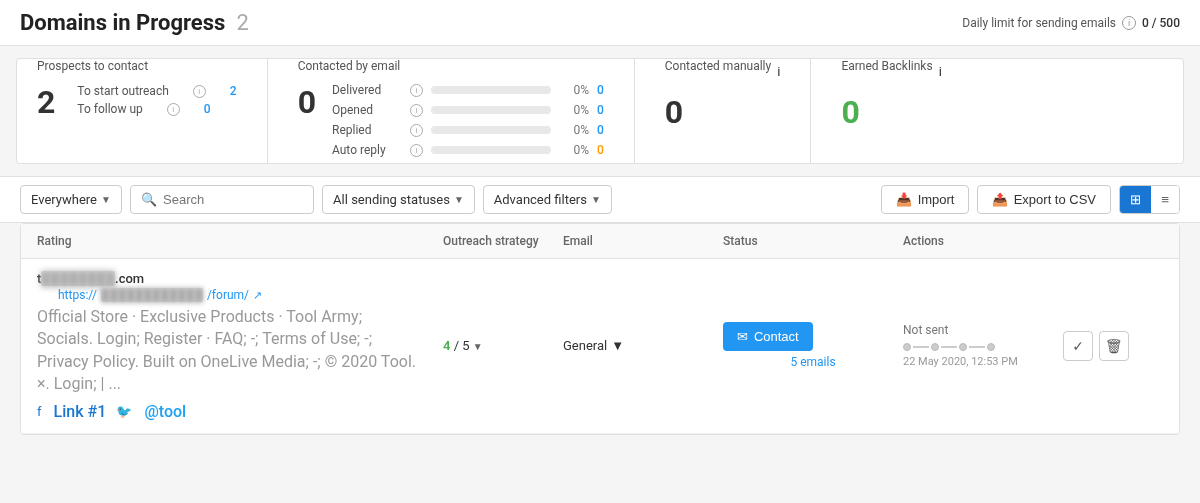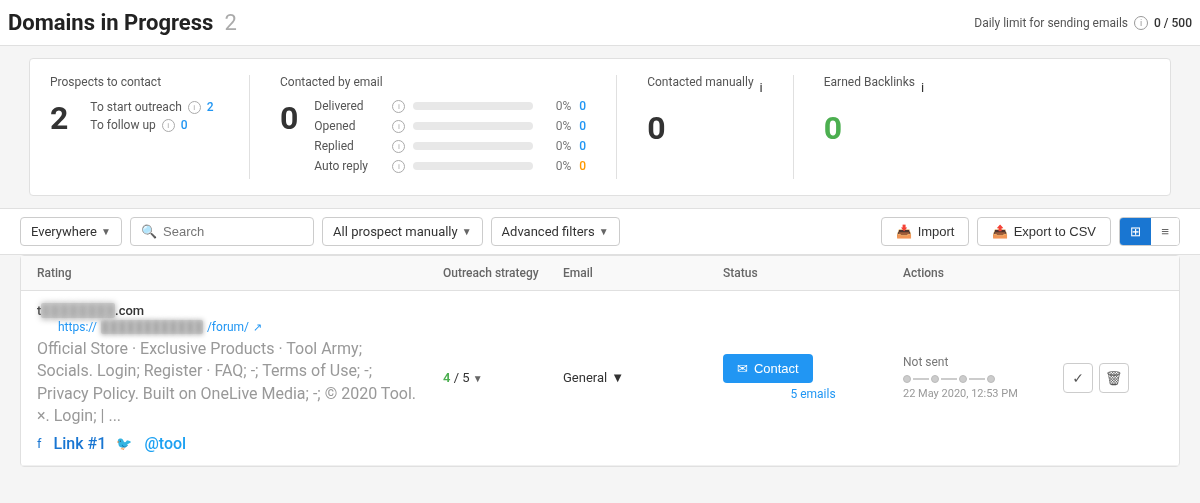--- a/index.html
+++ b/index.html
@@ -1,36 +1,36 @@
 <!DOCTYPE html>
 <html><head>
   <meta charset="utf-8">
   <style>
     * { box-sizing: border-box; margin: 0; padding: 0; }
     body { font-family: -apple-system, BlinkMacSystemFont, 'Segoe UI', Roboto, sans-serif; font-size: 13px; color: #333; background: #f5f5f5; }
 
     .top-bar {
       display: flex; align-items: center; justify-content: space-between;
-      padding: 10px 8px; background: #fff; border-bottom: 1px solid #e0e0e0;
+      padding: 10px 20px; background: #fff; border-bottom: 1px solid #e0e0e0;
     }
     .daily-limit { display: flex; align-items: center; gap: 6px; font-size: 12px; color: #555; }
     .daily-limit .info-icon { display: inline-flex; align-items: center; justify-content: center; width: 14px; height: 14px; border-radius: 50%; border: 1px solid #999; font-size: 9px; color: #999; cursor: pointer; }
     .daily-limit .limit-val { color: #333; font-weight: 500; }
 
     .stats-panel {
-      background: #fff; margin: 12px 29px; border: 1px solid #e0e0e0; border-radius: 4px;
-      display: flex; padding: 16px 20px; gap: 0;
+      background: #fff; margin: 12px 16px; border: 1px solid #e0e0e0; border-radius: 4px;
+      display: flex; padding: 0 20px; gap: 0;
     }
     .stats-section { padding-right: 30px; border-right: 1px solid #e0e0e0; margin-right: 30px; }
     .stats-section:last-child { border-right: none; margin-right: 0; }
     .stats-section-title { font-size: 12px; color: #555; margin-bottom: 10px; }
     .prospects-section { min-width: 200px; }
     .prospects-big-num { font-size: 32px; font-weight: 700; color: #333; display: inline-block; margin-right: 10px; vertical-align: middle; }
     .prospects-rows { display: inline-block; vertical-align: middle; }
-    .prospect-row { display: flex; align-items: center; gap: 6px; margin-bottom: 4px; font-size: 12px; color: #555; }
+    .prospect-row { display: flex; align-items: center; gap: 24px; margin-bottom: 4px; font-size: 12px; color: #555; }
     .prospect-row .info-icon { display: inline-flex; align-items: center; justify-content: center; width: 13px; height: 13px; border-radius: 50%; border: 1px solid #aaa; font-size: 8px; color: #aaa; cursor: pointer; }
     .prospect-row .val-blue { color: #2196f3; font-weight: 500; }
     .prospect-row .val-zero { color: #2196f3; font-weight: 500; }
 
     .contacted-email-section { min-width: 320px; }
     .ce-big-num { font-size: 32px; font-weight: 700; color: #333; }
     .ce-rows { width: 100%; }
     .ce-row { display: flex; align-items: center; gap: 8px; margin-bottom: 6px; font-size: 12px; color: #555; }
     .ce-row .info-icon { display: inline-flex; align-items: center; justify-content: center; width: 13px; height: 13px; border-radius: 50%; border: 1px solid #aaa; font-size: 8px; color: #aaa; cursor: pointer; }
     .ce-row .bar-container { flex: 1; height: 8px; background: #e8e8e8; border-radius: 4px; min-width: 120px; }
@@ -221,21 +221,21 @@
 <div class="filter-bar">
   <div class="filter-dropdown">
     <span>Everywhere</span>
     <span class="chevron">▼</span>
   </div>
   <div class="search-box">
     <span class="search-icon-inner">🔍</span>
     <input type="text" placeholder="Search" style="">
   </div>
   <div class="filter-dropdown">
-    <span>All prospect manually</span>
+    <span>All sending statuses</span>
     <span class="chevron">▼</span>
   </div>
   <div class="filter-dropdown">
     <span>Advanced filters</span>
     <span class="chevron">▼</span>
   </div>
   <div class="spacer"></div>
   <button class="action-btn">
     <span>📥</span>
     <span>Import</span>

